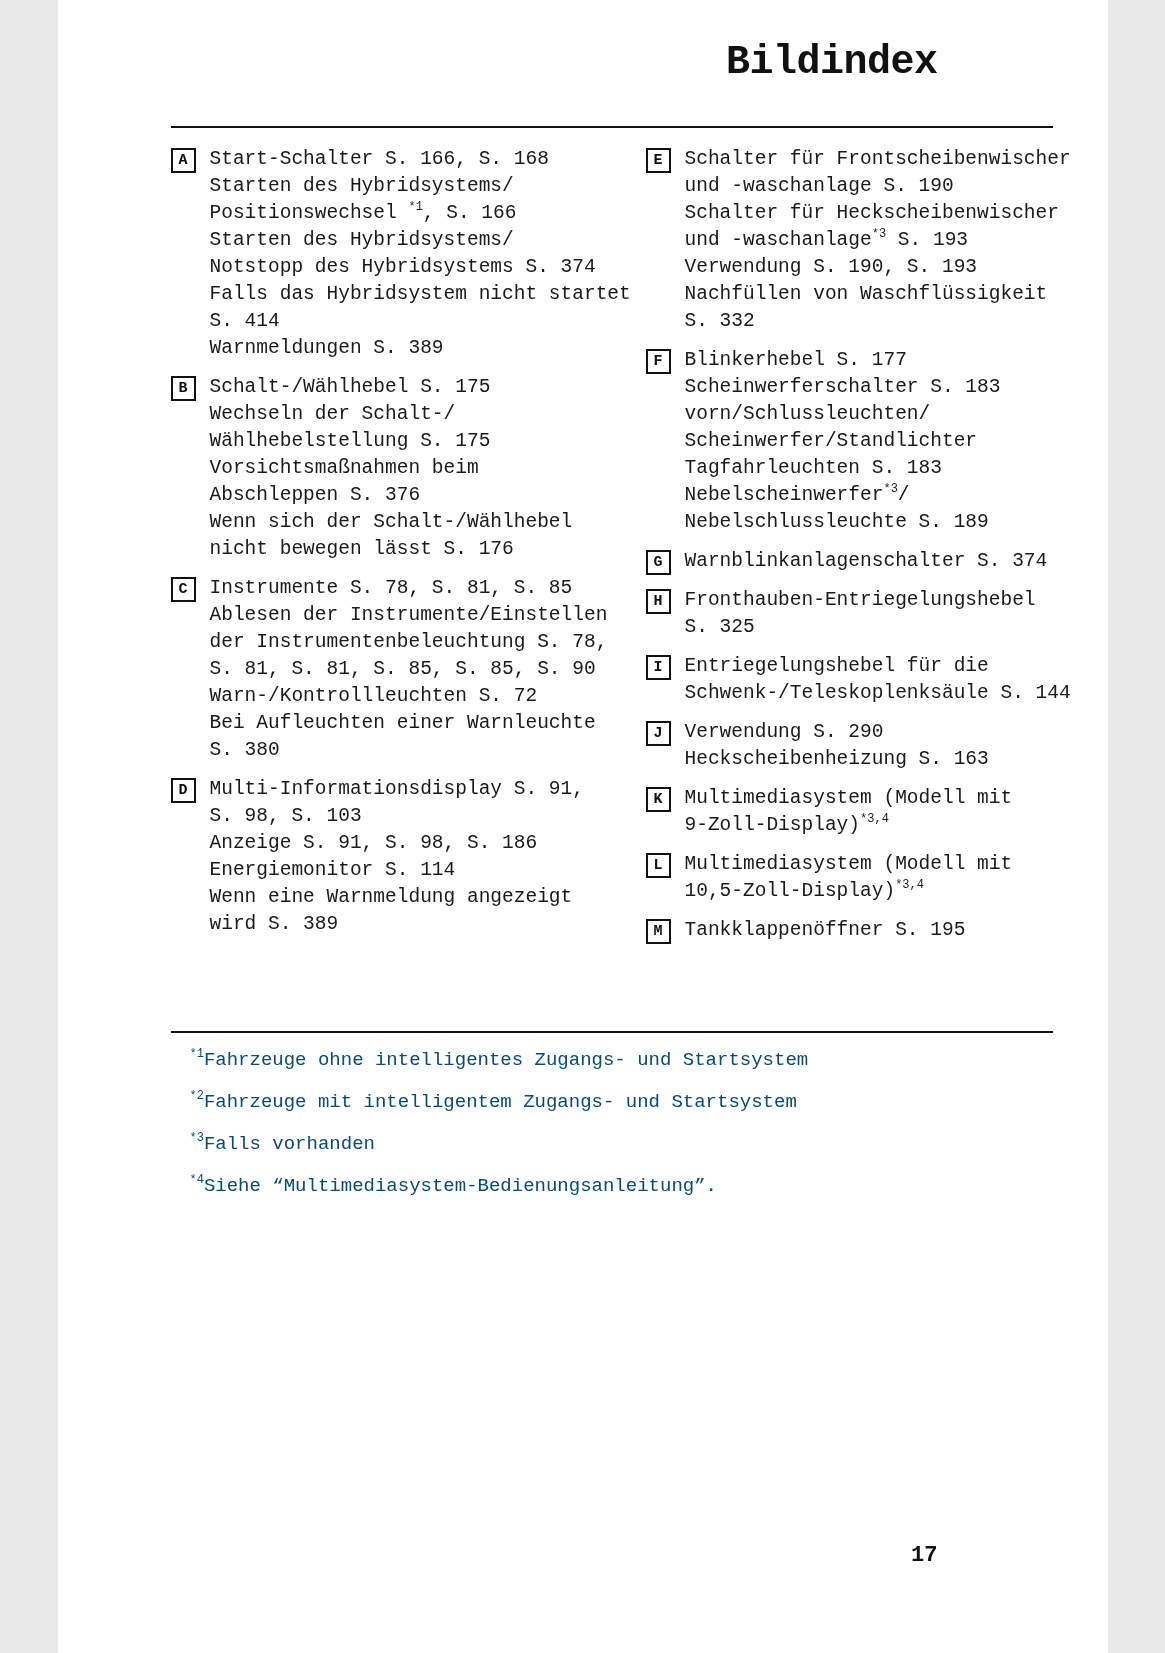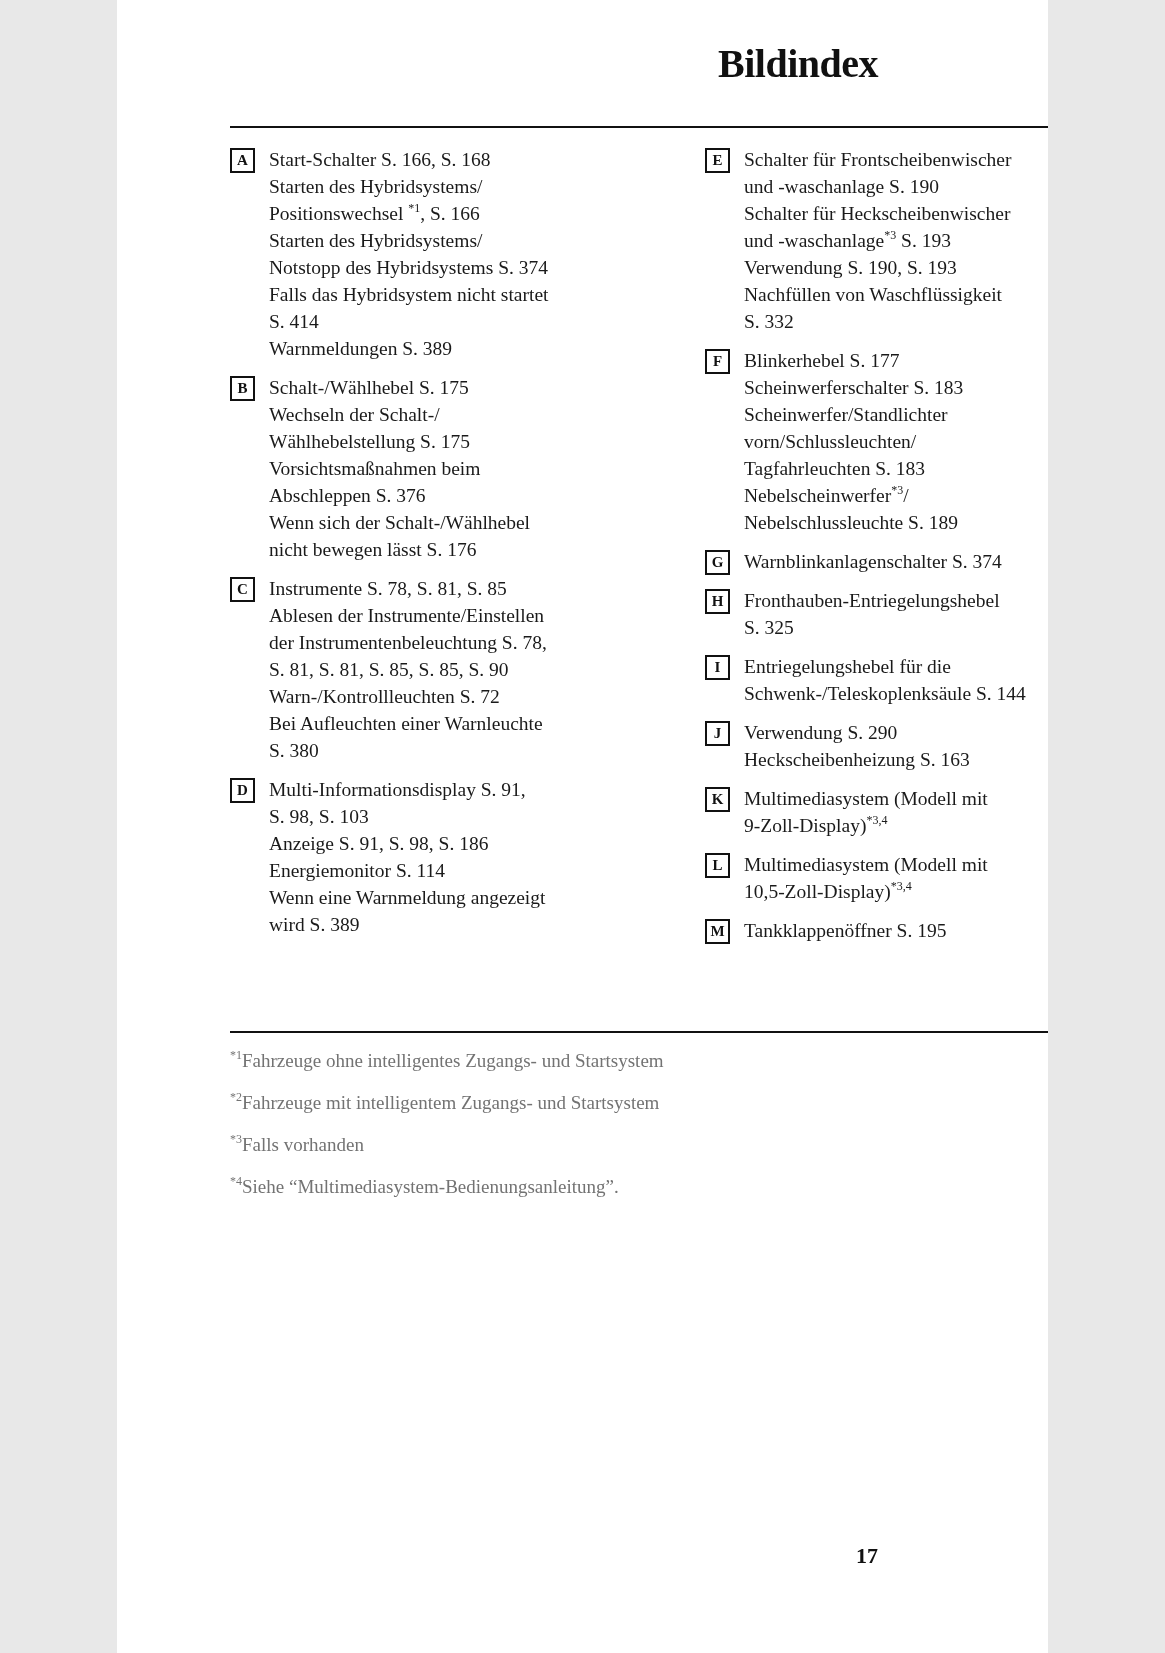--- a/index.html
+++ b/index.html
@@ -1,22 +1,22 @@
 <!DOCTYPE html>
 <html><head>
 <meta charset="utf-8">
 <style>
   * { margin: 0; padding: 0; box-sizing: border-box; }
   html, body { background: #e8e8e8; }
   .page {
     position: relative;
-    width: 931px;
+    width: 1050px;
     height: 1653px;
     background: #ffffff;
-    font-family: Liberation Serif, serif;
+    font-family: Liberation Mono, monospace;
     color: #1a1a1a;
     overflow: hidden;
     margin: 0 auto;
   }
   .page-title {
     position: absolute;
     top: 40px;
     right: 170px;
     font-size: 40px;
     font-weight: 700;
@@ -73,21 +73,22 @@
     width: 882px;
     height: 2px;
     background: #111;
   }
   .footnotes { position: absolute; left: 113px; top: 1047px; width: 882px; }
   .footnote {
     font-size: 19px;
     line-height: 27px;
     margin-bottom: 15px;
     white-space: nowrap;
-    color: #737373;
+    color: #0c4a6e;
+    margin-left: 19px;
   }
   .side-tab {
     position: absolute;
     left: 1069px;
     top: 163px;
     width: 91px;
     height: 101px;
   }
   .side-tab-label {
     position: absolute;
@@ -179,22 +180,22 @@
           <div class="line">Verwendung S. 190, S. 193</div>
           <div class="line">Nachfüllen von Waschflüssigkeit</div>
           <div class="line">S. 332</div>
         </div>
       </div>
       <div class="item">
         <span class="letter-box">F</span>
         <div class="lines">
           <div class="line">Blinkerhebel S. 177</div>
           <div class="line">Scheinwerferschalter S. 183</div>
+          <div class="line">vorn/Schlussleuchten/</div>
           <div class="line">Scheinwerfer/Standlichter</div>
-          <div class="line">vorn/Schlussleuchten/</div>
           <div class="line">Tagfahrleuchten S. 183</div>
           <div class="line">Nebelscheinwerfer<sup>*3</sup>/</div>
           <div class="line">Nebelschlussleuchte S. 189</div>
         </div>
       </div>
       <div class="item">
         <span class="letter-box">G</span>
         <div class="lines">
           <div class="line">Warnblinkanlagenschalter S. 374</div>
         </div>

